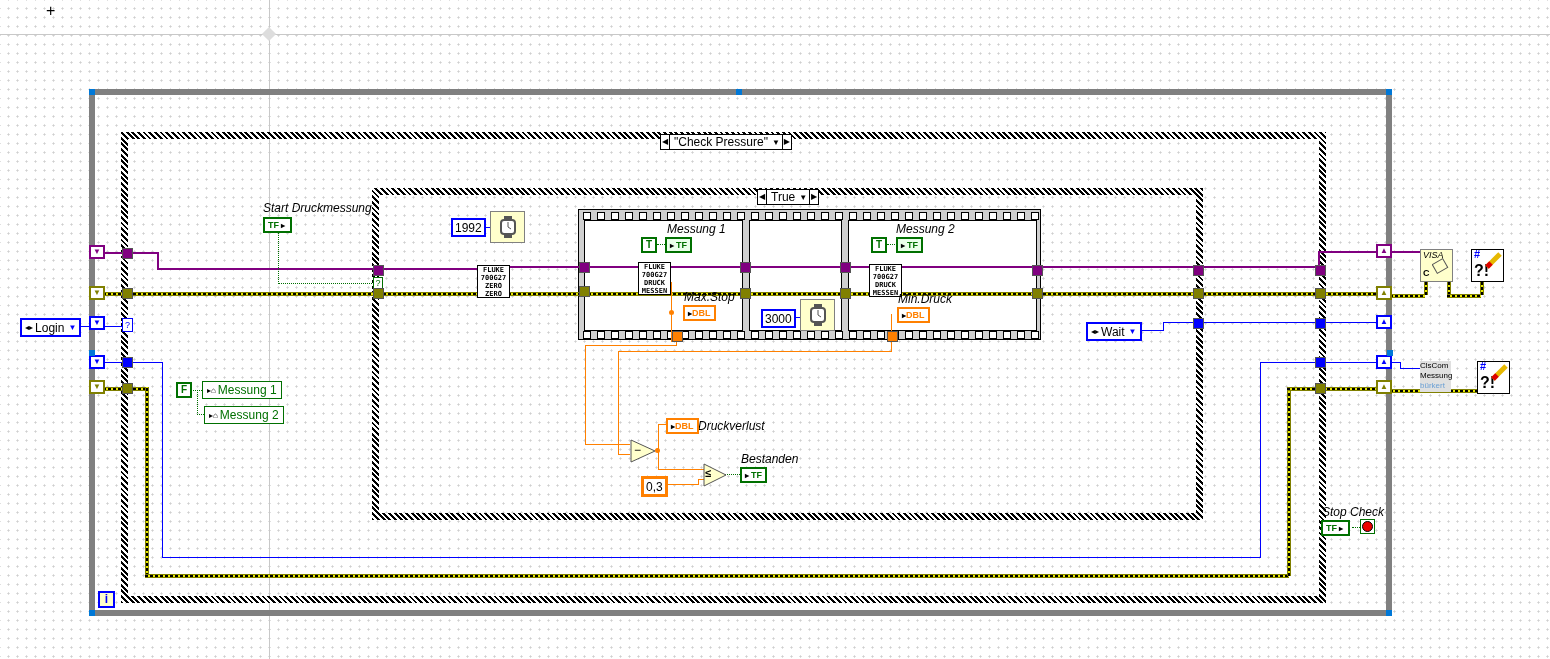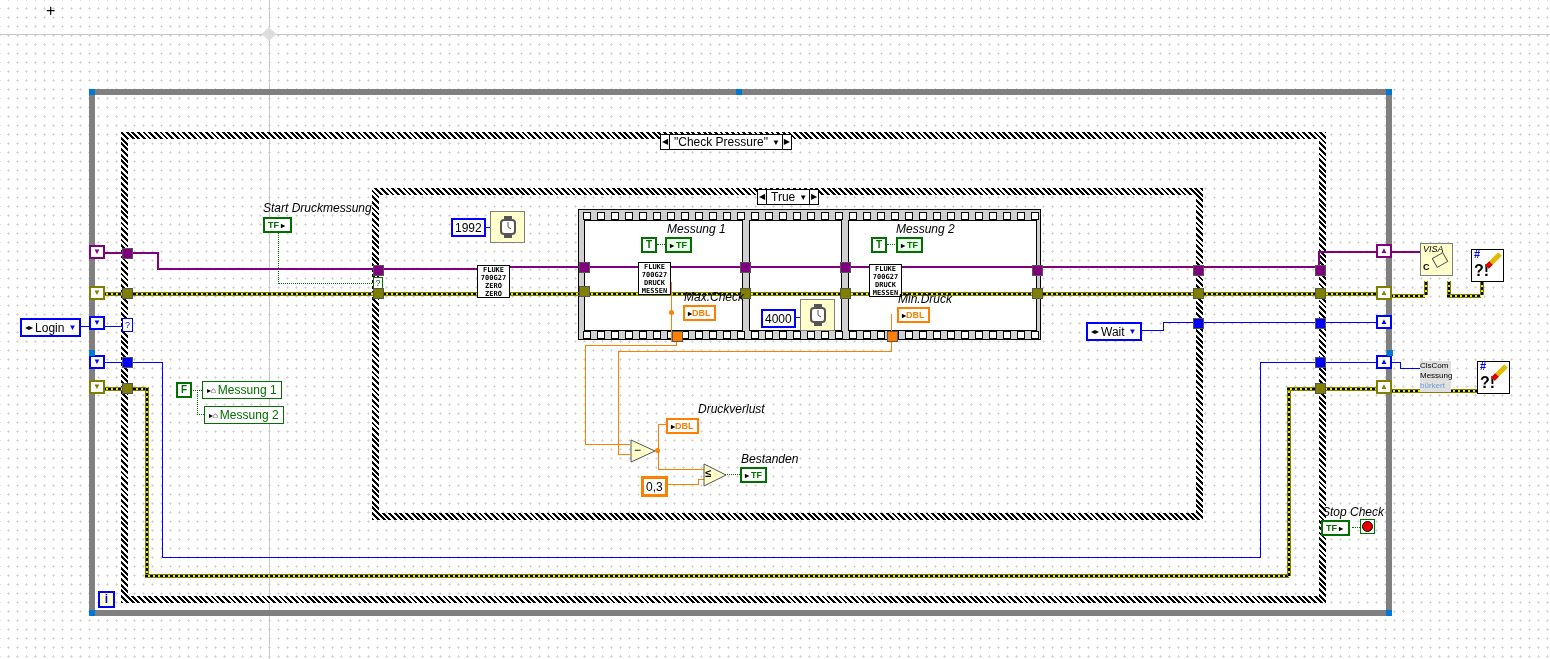--- a/index.html
+++ b/index.html
@@ -305,27 +305,27 @@
 <div class="tf-ind" style="left:665px;top:237px;background:#eaffea;">
     <span class="tri">▸</span>
     <span>TF</span>
   </div>
 <div class="subvi" style="left:638px;top:262px;width:31px;height:31px;">
   <span>FLUKE</span>
   <span>700G27</span>
   <span>DRUCK</span>
   <span>MESSEN</span>
 </div>
-<div class="label" style="left:684px;top:290px;">Max.Check</div>
+<div class="label" style="left:684px;top:290px;">Max.Stop</div>
 <div class="dbl-ind" style="left:683px;top:305px;">
     <span style="color:#000;font-size:8px;">▸</span>
     <span>DBL</span>
   </div>
 
-<div class="const" style="left:761px;top:309px;border-color:#0000ff;">4000</div>
+<div class="const" style="left:761px;top:309px;border-color:#0000ff;">3000</div>
 <div class="wait-icon" style="left:800px;top:299px;">
   <svg width="18" height="22" viewBox="0 0 18 22">
       <rect x="5" y="0" width="8" height="4" fill="#555"></rect>
       <rect x="5" y="18" width="8" height="4" fill="#555"></rect>
       <rect x="2" y="4" width="14" height="14" rx="3" fill="#fff" stroke="#555" stroke-width="2"></rect>
       <path d="M9 6v5l3 2" stroke="#555" fill="none"></path>
     </svg>
 </div>
 
 <div class="label" style="left:896px;top:222px;">Messung 2</div>
@@ -339,21 +339,21 @@
   <span>700G27</span>
   <span>DRUCK</span>
   <span>MESSEN</span>
 </div>
 <div class="label" style="left:898px;top:292px;">Min.Druck</div>
 <div class="dbl-ind" style="left:897px;top:307px;">
     <span style="color:#000;font-size:8px;">▸</span>
     <span>DBL</span>
   </div>
 
-<div class="label" style="left:667px;top:402px;margin-left:31px;">Druckverlust</div>
+<div class="label" style="left:667px;top:419px;margin-left:31px;">Druckverlust</div>
 <div class="dbl-ind" style="left:666px;top:418px;">
     <span style="color:#000;font-size:8px;">▸</span>
     <span>DBL</span>
   </div>
 
 <svg class="prim" style="left:630px;top:439px;" width="26" height="24">
   <polygon points="1,1 25,12 1,23" fill="#ffffcc" stroke="#555"></polygon>
 </svg>
 <div class="abs" style="left:634px;top:443px;font-size:12px;">−</div>
 
@@ -369,21 +369,21 @@
     <span class="tri">▸</span>
     <span>TF</span>
   </div>
 
 <div class="enum" style="left:1086px;top:322px;">
   <span style="font-size:8px;margin-right:2px;">◂▸</span>
   <span>Wait</span>
   <span style="font-size:8px;margin-left:4px;color:#0000ff;">▼</span>
 </div>
 
-<div class="abs" style="left:1420px;top:243px;width:31px;height:31px;background:#ffffcc;border:1px solid #808080;font-size:9px;font-style:italic;">
+<div class="abs" style="left:1420px;top:249px;width:31px;height:31px;background:#ffffcc;border:1px solid #808080;font-size:9px;font-style:italic;">
   <span class="abs" style="left:2px;top:0;">VISA</span>
   <span class="abs" style="left:2px;top:18px;font-style:normal;font-weight:bold;">C</span>
   <svg class="abs" style="left:11px;top:8px;" width="18" height="18">
       <rect x="2" y="3" width="12" height="10" fill="none" stroke="#555" transform="rotate(-30 8 8)"></rect>
     </svg>
 </div>
 
 <div class="abs" style="left:1471px;top:249px;width:31px;height:31px;background:#fff;border:1px solid #000;">
   <span class="abs" style="left:2px;top:-2px;color:#0000ff;font-weight:bold;font-size:11px;">#</span>
   <span class="abs" style="left:2px;top:12px;font-weight:bold;font-size:16px;">?!</span>

